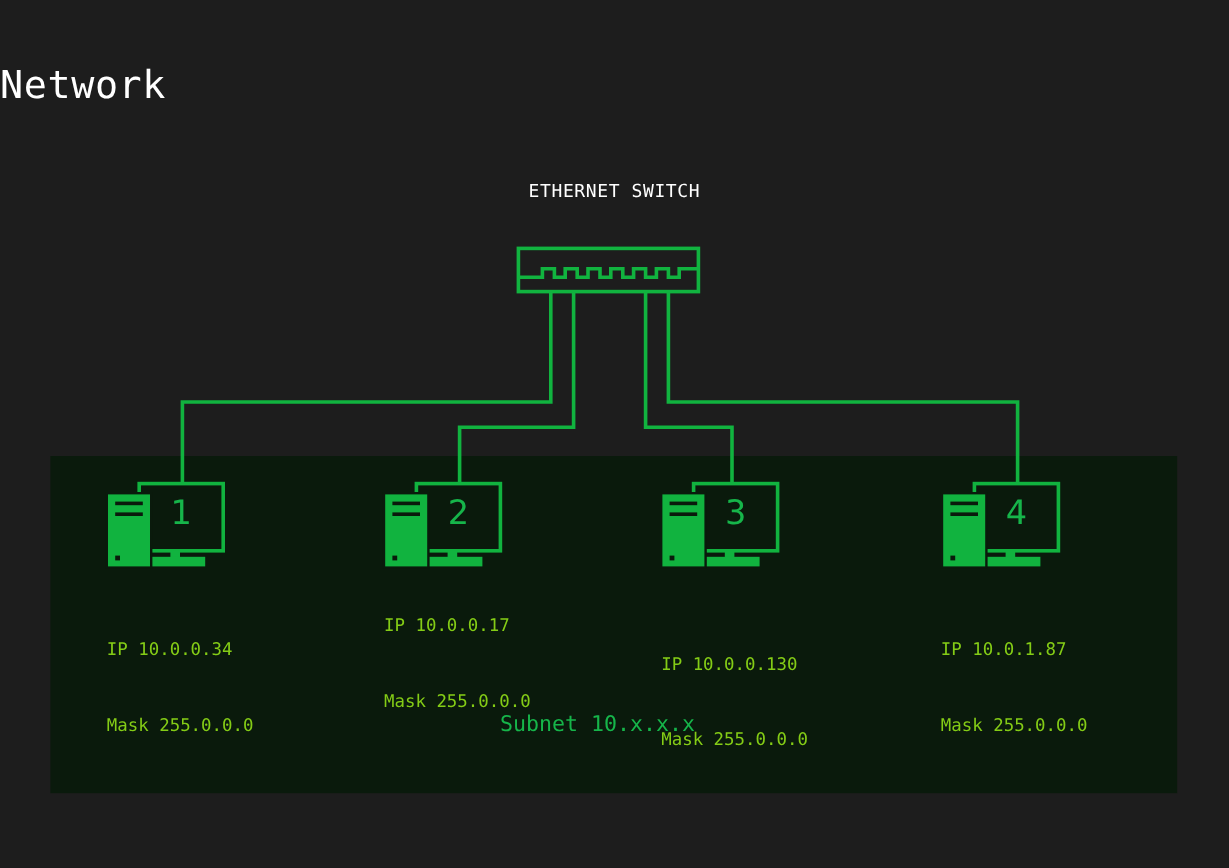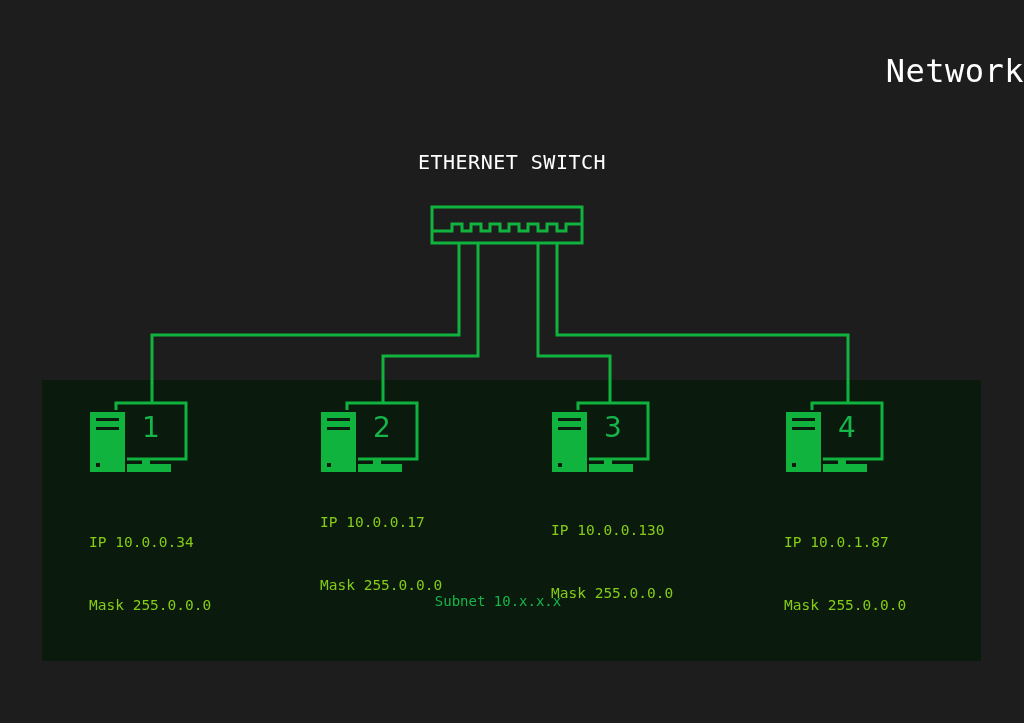--- a/index.html
+++ b/index.html
@@ -4,38 +4,38 @@
 <style>
   html, body { margin:0; padding:0; }
   body {
     width:1024px; height:723px; overflow:hidden;
     background:#1d1d1d;
     position:relative;
     font-family:"DejaVu Sans Mono", "Liberation Mono", monospace;
   }
   .title {
     position:absolute; left:0; width:1024px; top:52px;
-    text-align:right; color:#ffffff; font-size:32px; letter-spacing:0.5px;
+    text-align:left; color:#ffffff; font-size:32px; letter-spacing:0.5px;
   }
   .switch-label {
     position:absolute; left:0; width:1024px; top:150px;
-    text-align:center; color:#ffffff; font-size:20px; letter-spacing:0.5px;
+    text-align:center; color:#ffffff; font-size:15px; letter-spacing:0.5px;
   }
   .subnet-box {
     position:absolute; left:42px; top:380px; width:939px; height:281px;
     background:#0a1a0c;
   }
   svg.diagram { position:absolute; left:0; top:0; }
   .host-info {
     position:absolute; color:#84cc16; font-size:14.5px; line-height:21px;
     white-space:pre;
   }
   .subnet-label {
     position:absolute; left:0; width:996px; top:593px; text-align:center;
-    color:#16b54a; font-size:14px;
+    color:#16b54a; font-size:18px;
   }
   .host-number {
     position:absolute; color:#16b54a; font-size:28px; width:50px; text-align:center;
     font-family:"DejaVu Sans", "Liberation Sans", sans-serif;
   }
 </style>
 </head>
 <body>
 
 <div class="title">Network</div>
@@ -107,21 +107,21 @@
 <div class="host-number" style="left:822px; top:411px;">4</div>
 
 <div class="host-info" style="left:89px; top:490px;">
   <div>IP 10.0.0.34</div>
   <div>Mask 255.0.0.0</div>
 </div>
 <div class="host-info" style="left:320px; top:470px;">
   <div>IP 10.0.0.17</div>
   <div>Mask 255.0.0.0</div>
 </div>
-<div class="host-info" style="left:551px; top:478px;">
+<div class="host-info" style="left:551px; top:502px;">
   <div>IP 10.0.0.130</div>
   <div>Mask 255.0.0.0</div>
 </div>
 <div class="host-info" style="left:784px; top:490px;">
   <div>IP 10.0.1.87</div>
   <div>Mask 255.0.0.0</div>
 </div>
 
 <div class="subnet-label">Subnet 10.x.x.x</div>
 

